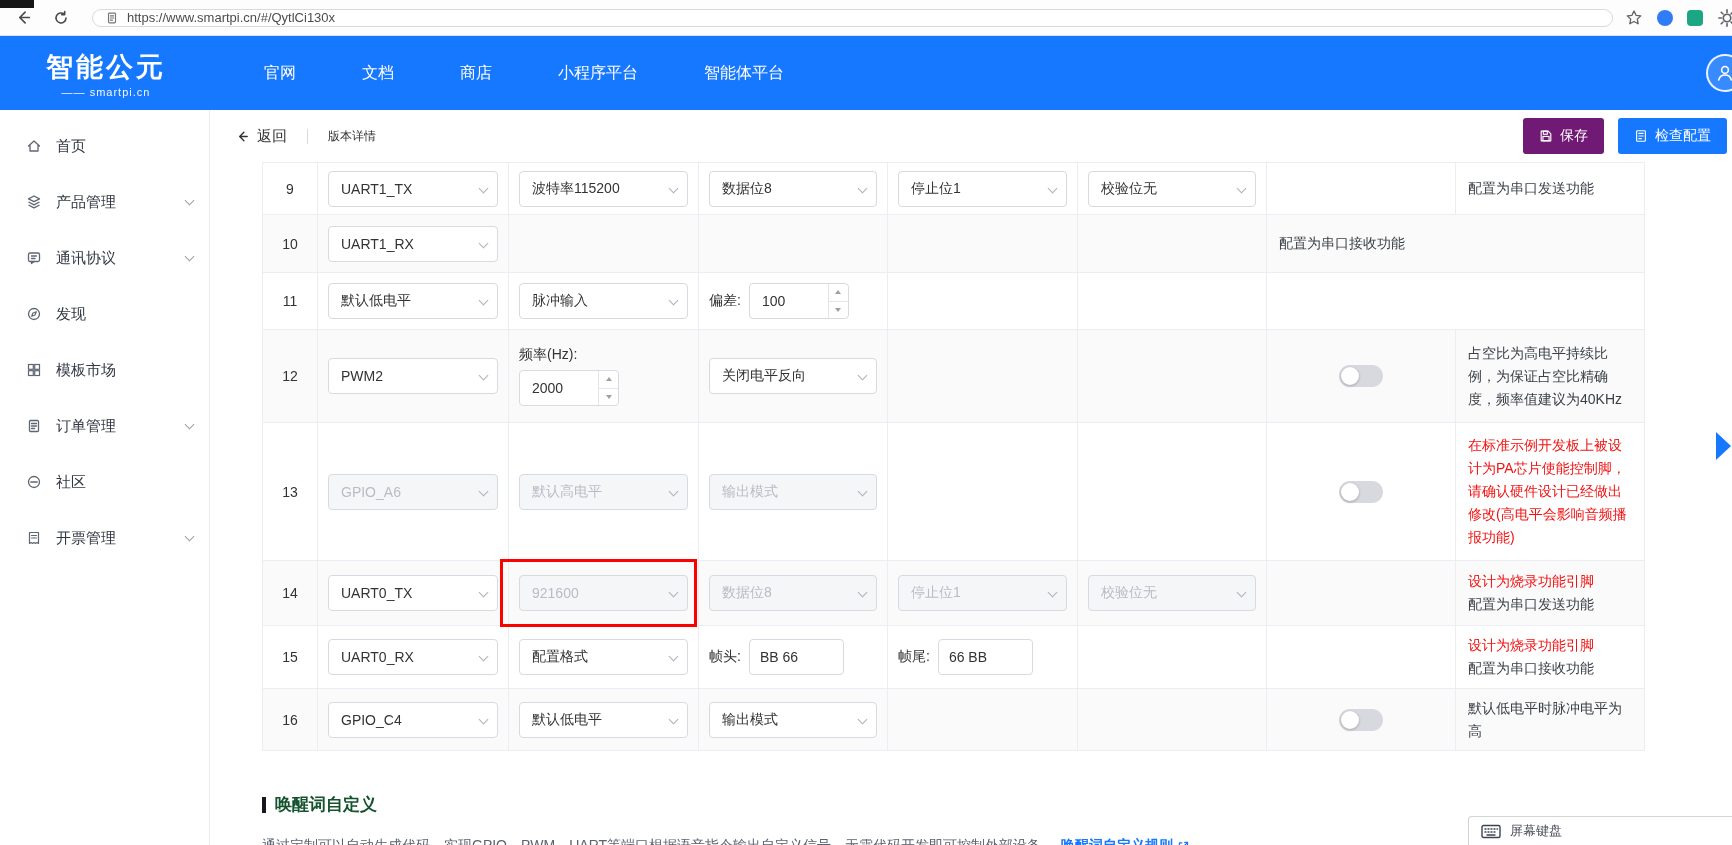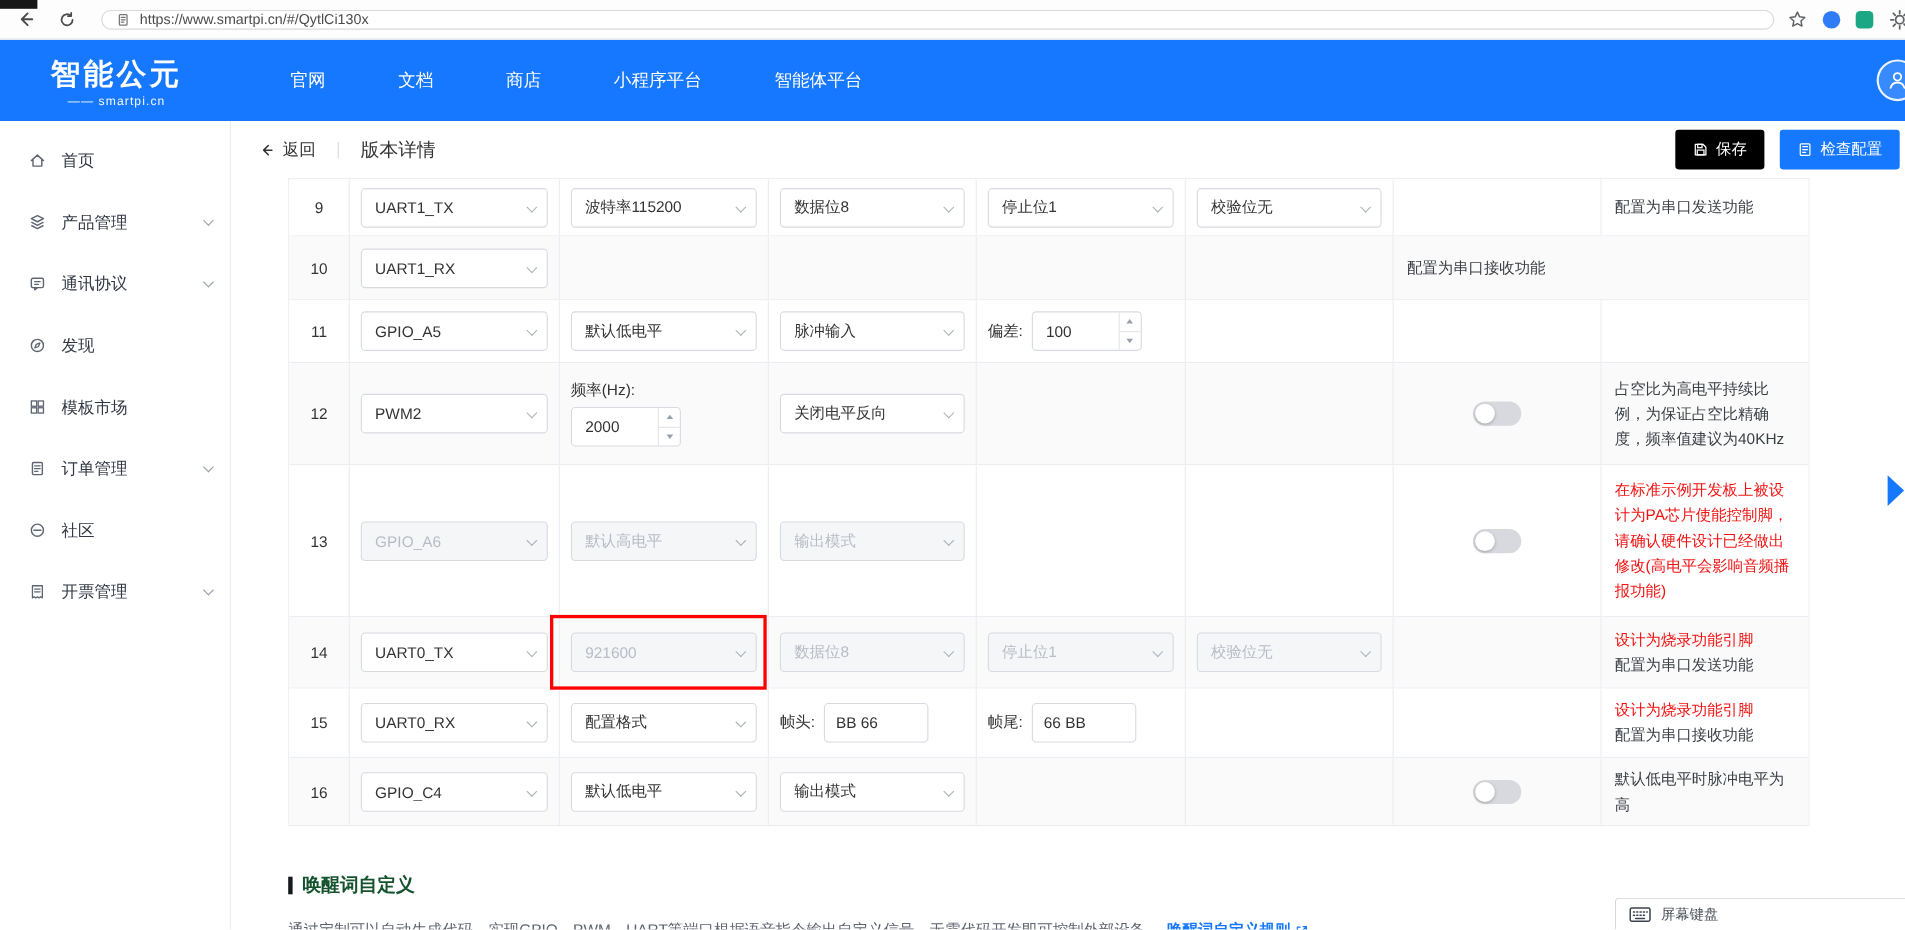--- a/index.html
+++ b/index.html
@@ -43,25 +43,25 @@
                 transform:rotate(45deg); margin-top:-4px; }
   .collapse-tab { position:absolute; left:170px; top:460px; width:30px; height:40px; background:#fff;
                   border-radius:6px; box-shadow:0 2px 10px rgba(0,0,0,.18); display:flex; align-items:center;
                   justify-content:center; font-size:13px; color:#8b919c; cursor:pointer; }
 
   
   .main { position:absolute; top:110px; left:210px; width:1522px; height:735px; background:#fff; }
   .toolbar { height:52px; display:flex; align-items:center; padding:0 5px 0 25px; }
   .back-link { display:flex; align-items:center; gap:7px; font-size:15px; color:#333; cursor:pointer; }
   .tb-divider { width:1px; height:15px; background:#d9d9d9; margin:0 20px; }
-  .tb-title { font-size:17px; }
+  .tb-title { font-size:12px; }
   .tb-actions { margin-left:auto; display:flex; align-items:center; gap:14px; }
   .btn { height:36px; display:flex; align-items:center; gap:7px; padding:0 16px; border-radius:3px;
          color:#fff; font-size:14px; cursor:pointer; border:none; font-family:inherit; }
-  .btn-save { background:#000000; }
+  .btn-save { background:#701a75; }
   .btn-check { background:#1677ff; }
 
   
   .ptable { margin-left:52px; width:1383px; border:1px solid #ebedf2; border-bottom:none; }
   .trow { display:grid; grid-template-columns:55px 191px 190px 189px 190px 189px 189px 190px;
           border-bottom:1px solid #ebedf2; background:#fff; }
   .trow.alt { background:#fafafa; }
   .h0{height:52px}.h1{height:58px}.h2{height:57px}.h3{height:93px}.h4{height:138px}.h5{height:65px}.h6{height:63px}.h7{height:62px}
   .td { position:relative; border-right:1px solid #ebedf2; display:flex; align-items:center; padding:6px 10px; min-width:0; }
   .td:last-child { border-right:none; }
@@ -322,26 +322,20 @@
           <div>配置为串口接收功能</div>
         </div>
     </div>
 
     <div class="trow h2">
       <div class="td td-num">
           <span>11</span>
         </div>
       <div class="td">
         <div class="sel">
-            <span class="sel-text">GPIO_A5</span>
-            <span class="sel-caret"></span>
-          </div>
-      </div>
-      <div class="td">
-        <div class="sel">
             <span class="sel-text">默认低电平</span>
             <span class="sel-caret"></span>
           </div>
       </div>
       <div class="td">
         <div class="sel">
             <span class="sel-text">脉冲输入</span>
             <span class="sel-caret"></span>
           </div>
       </div>

